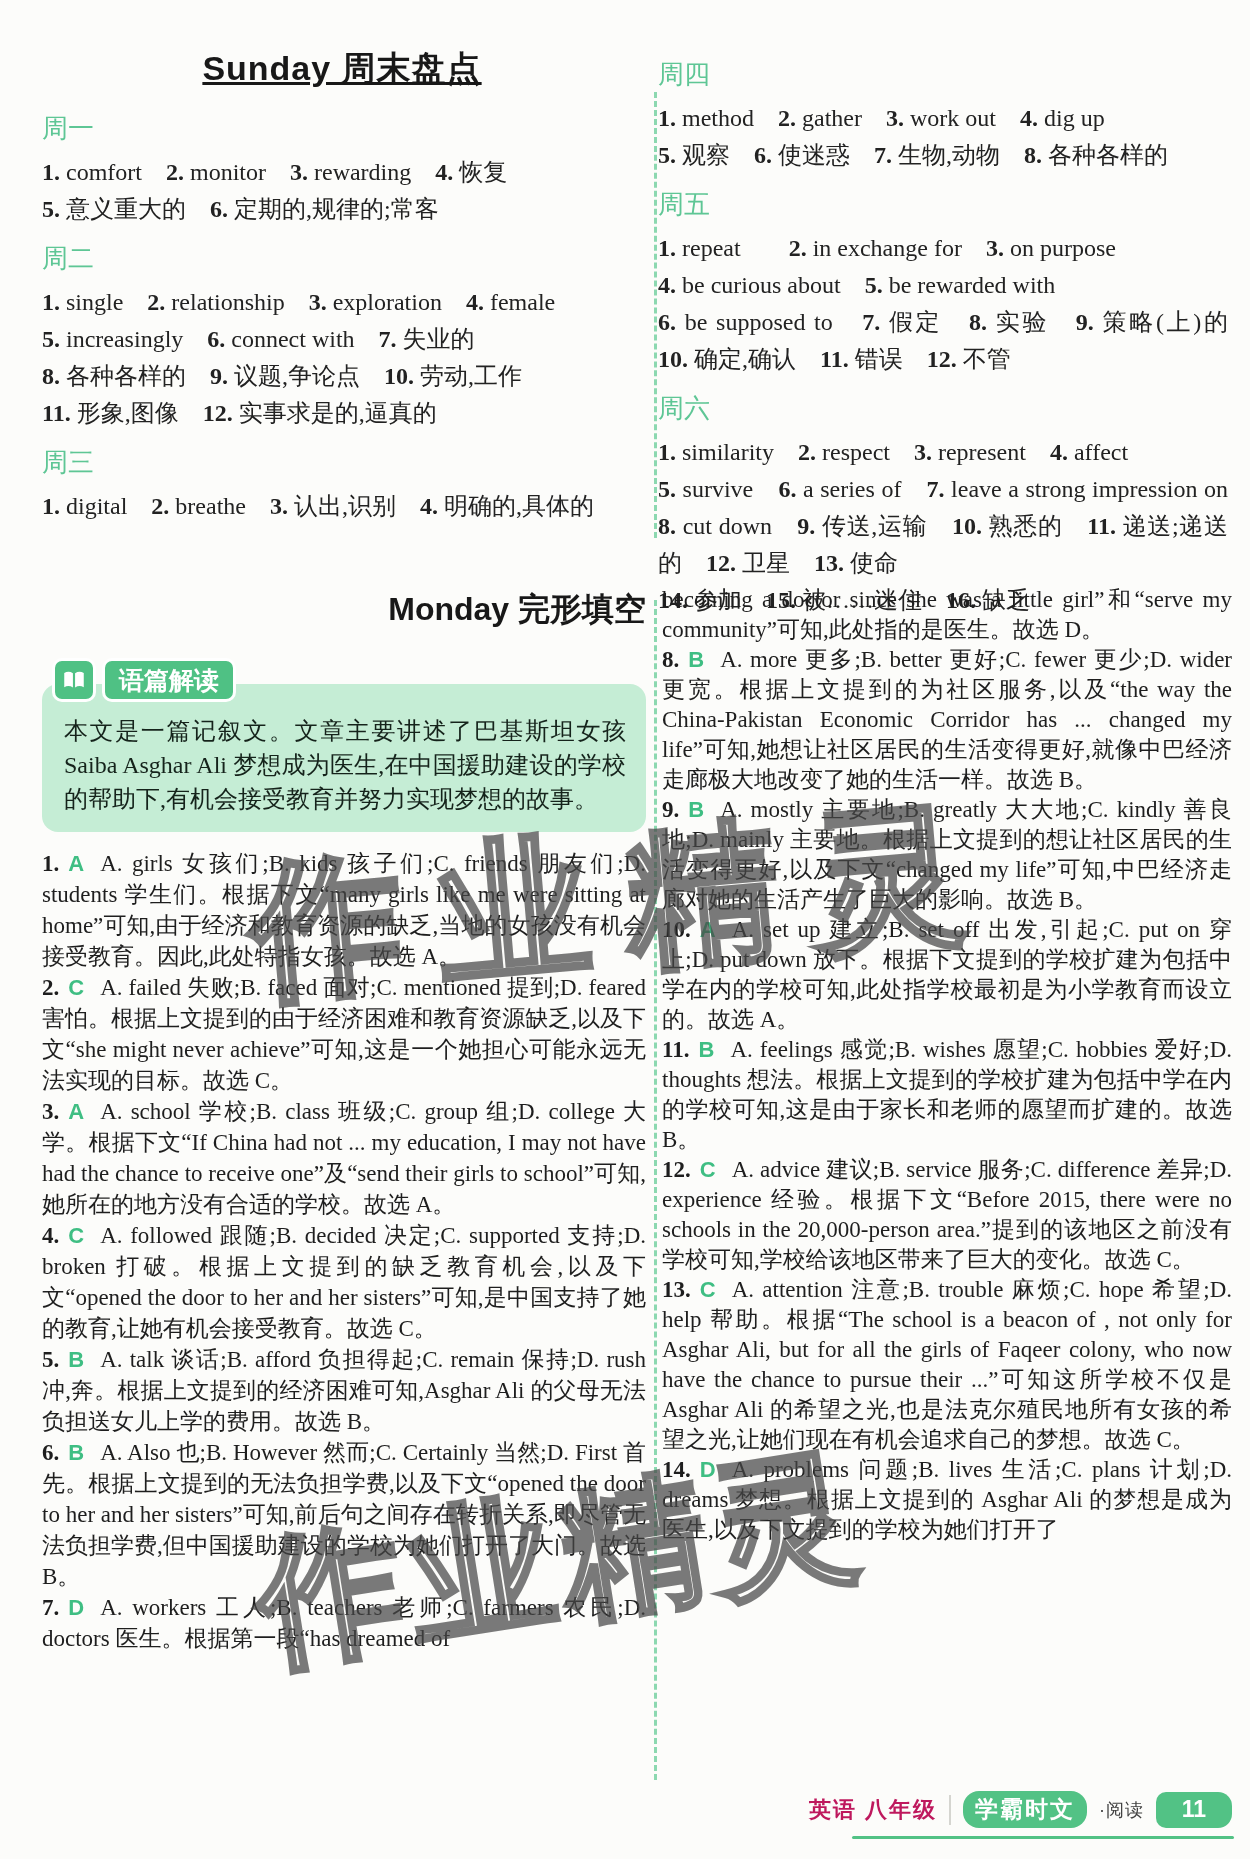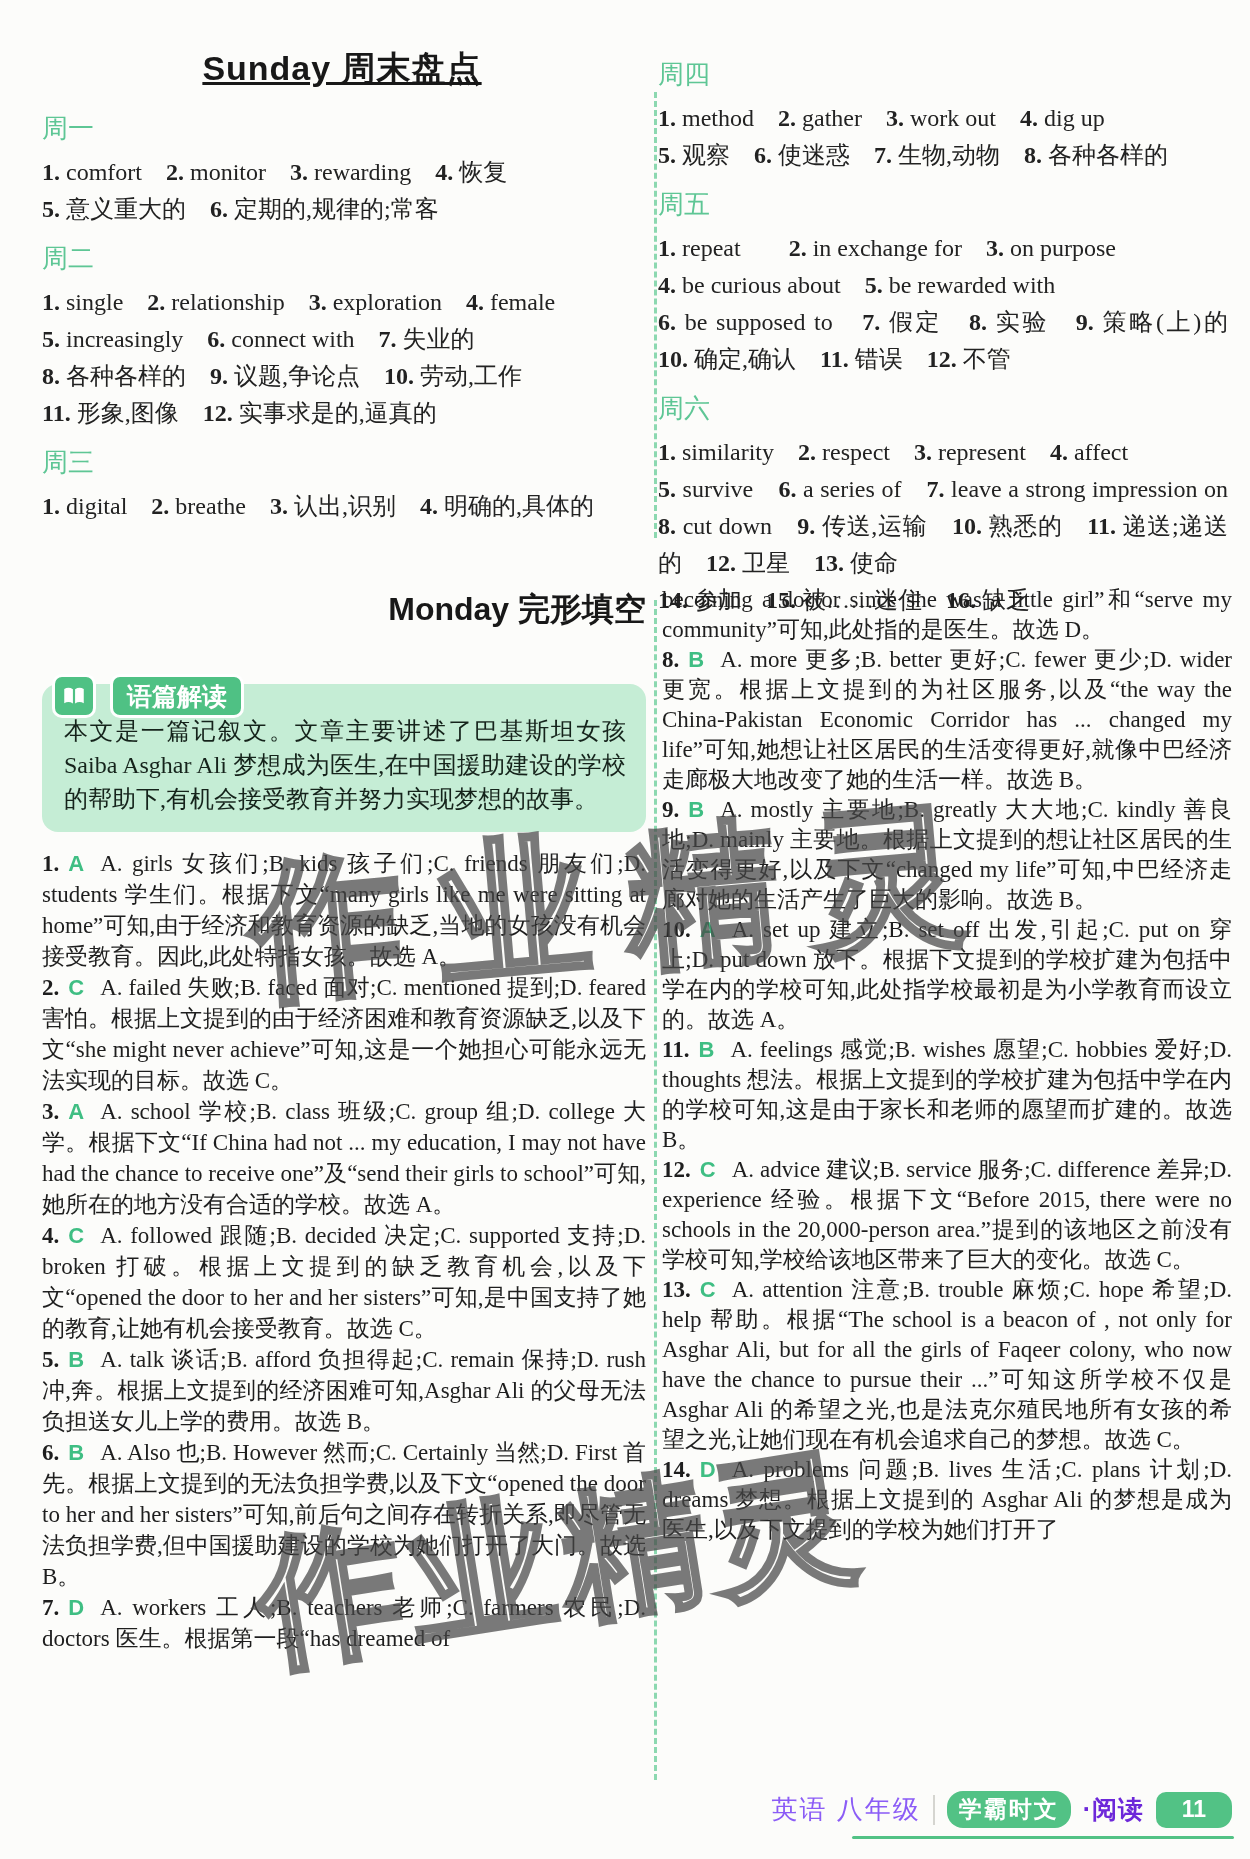--- a/index.html
+++ b/index.html
@@ -43,21 +43,21 @@
   
   .monday-title{
     text-align:right; font-family:"Liberation Sans",sans-serif;
     font-weight:700; font-size:32px; color:#181818; margin:0 0 0 0;
   }
   .analysis-box{
     position:relative; margin-top:52px; background:#c5edd5;
     border-radius:16px; padding:30px 20px 16px 22px;
   }
   .analysis-badge{
-    position:absolute; top:-26px; left:10px; display:flex; align-items:center; gap:14px;margin-top:16px;
+    position:absolute; top:-26px; left:10px; display:flex; align-items:center; gap:6px;
   }
   .badge-icon{
     width:44px; height:44px; background:#4fc184; border-radius:10px;
     display:flex; align-items:center; justify-content:center;
     border:3px solid #fff; box-sizing:border-box;
   }
   .badge-label{
     background:#4fc184; color:#fff; font-family:"Liberation Sans",sans-serif;
     font-weight:700; font-size:25px; padding:4px 14px; border-radius:10px;
     border:3px solid #fff; line-height:30px;
@@ -75,27 +75,27 @@
     font-family:"Liberation Sans",sans-serif; font-size:22px;
   }
   .cont-par{font-size:23px; line-height:30px; text-align:justify; margin:0;}
   .col-right-main .item{line-height:30px;}
 
   
   .footer{
     position:absolute; top:1791px; right:18px; display:flex;
     align-items:center; gap:12px; font-family:"Liberation Sans",sans-serif;
   }
-  .footer-course{font-size:26px; font-weight:400; color:#8b5cf6; letter-spacing:2px;}
+  .footer-course{font-size:22px; font-weight:700; color:#be185d; letter-spacing:2px;}
   .footer-sep{width:2px; height:30px; background:#d5d5d0;}
   .footer-brand{
     background:#52c285; color:#fff; font-weight:700; font-size:23px;
     padding:3px 12px; border-radius:16px; letter-spacing:2px;
   }
-  .footer-series{font-size:25px; font-weight:700; color:#6d28d9; letter-spacing:1px;}
+  .footer-series{font-size:18px; font-weight:400; color:#404040; letter-spacing:1px;}
   .footer-page{
     background:#52c285; color:#fff; font-weight:700; font-size:23px;
     width:76px; height:36px; border-radius:10px 14px 14px 10px;
     display:flex; align-items:center; justify-content:center;
   }
   .footer-rule{
     position:absolute; top:1836px; left:852px; width:382px; height:3px;
     background:#52c285; border-radius:2px;
   }
 

